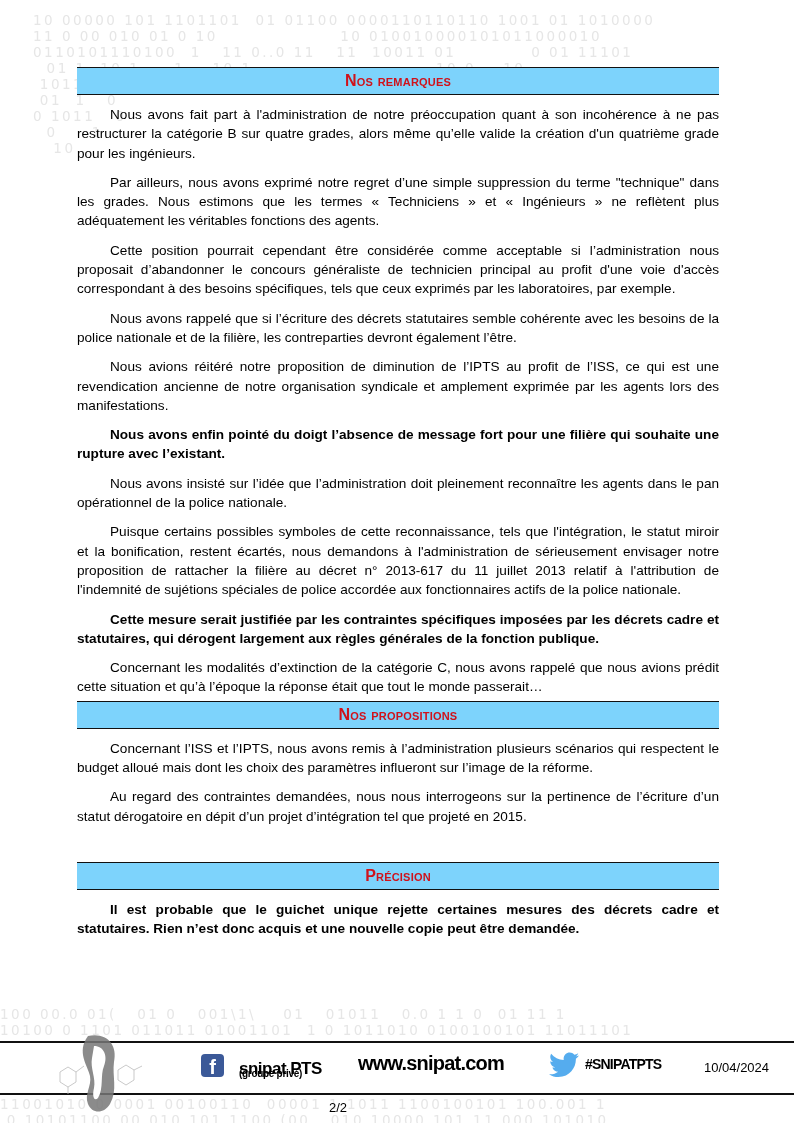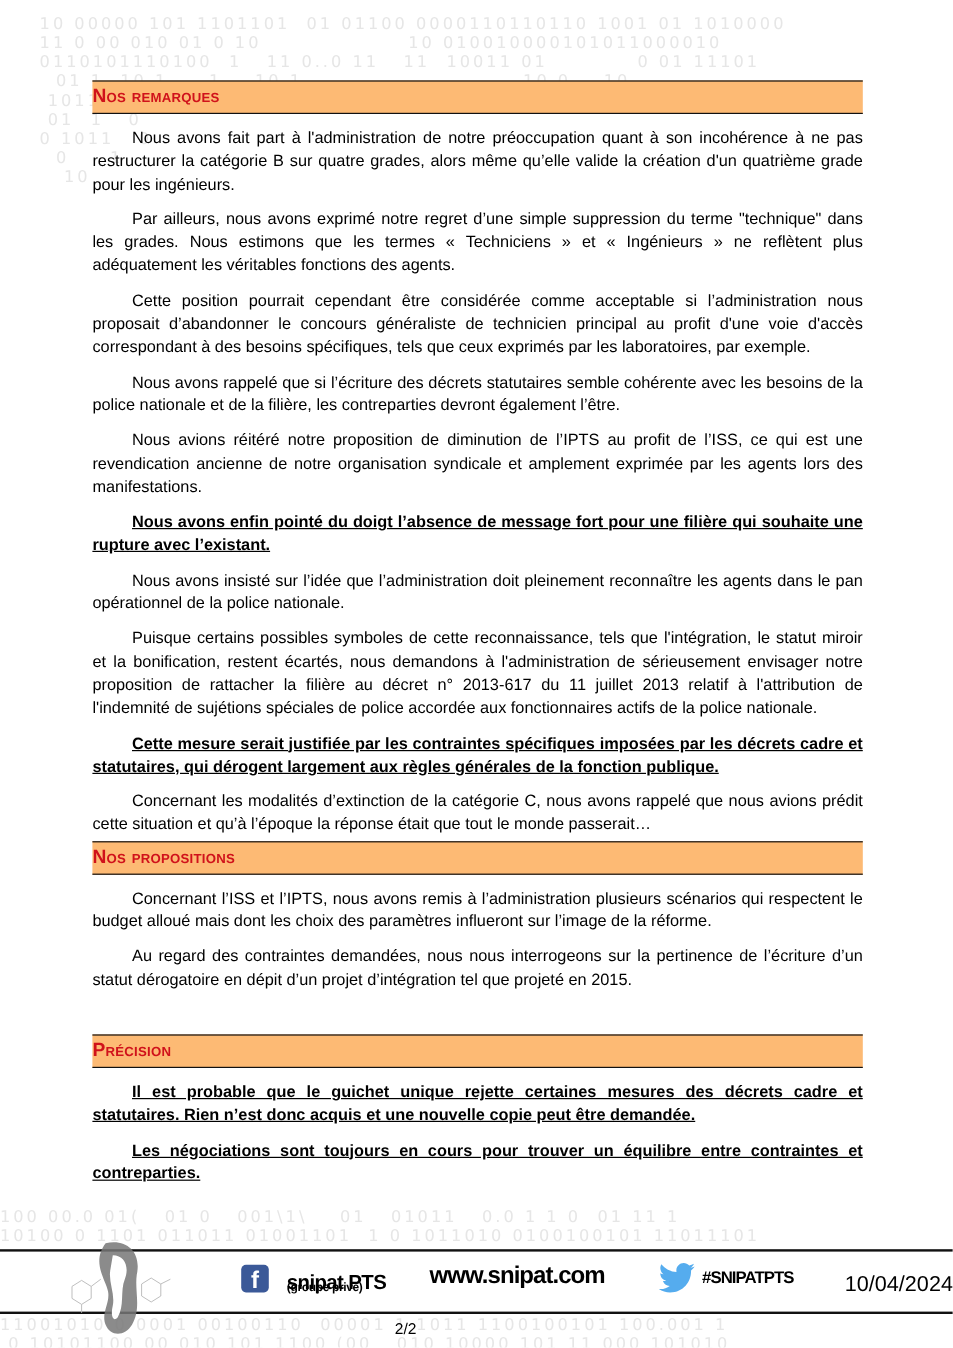--- a/index.html
+++ b/index.html
@@ -4,38 +4,38 @@
 <style>
   html, body { margin:0; padding:0; }
   body { width:794px; height:1123px; background:#ffffff; position:relative; overflow:hidden;
          font-family:"Liberation Sans", sans-serif; color:#000; }
   .bin { position:absolute; left:0; width:794px; font-family:"DejaVu Sans", sans-serif;
          font-size:13.5px; color:#e6e6e6; white-space:pre; letter-spacing:2.5px; line-height:16px; overflow:hidden; }
   .bin.top { top:12px;padding-left:33px; }
   .bin.bot { top:1006px; }
   .bin.bot2 { top:1096px; }
   .content { position:absolute; left:77px; top:67px; width:642px; }
-  .sec-head { border-top:1.5px solid #111; border-bottom:1.5px solid #111; background:#fdba74;
-              height:26px; line-height:26px; margin-bottom:10px; }
+  .sec-head { border-top:1.5px solid #111; border-bottom:1.5px solid #111; background:#7dd3fc;
+              text-align:center; height:26px; line-height:26px; margin-bottom:10px; }
   .sec-head span { color:#d0121b; font-weight:bold; font-size:16px; font-variant:small-caps;
                    font-family:"Liberation Sans", sans-serif; letter-spacing:0.2px; }
   p { margin:0 0 10px 0; font-size:13.6px; line-height:19.3px; text-align:justify; text-indent:33px;
       font-family:"Liberation Sans", sans-serif; }
-  p.b { font-weight:bold;text-decoration:underline; }
+  p.b { font-weight:bold; }
   .gap { height:26px; }
   .footer { position:absolute; left:0; top:1041px; width:794px; height:50px;
             border-top:2px solid #111; border-bottom:2px solid #111; background:#fff; }
   .fb { position:absolute; left:201px; top:11px; width:23px; height:23px; background:#3b5998; border-radius:4px;
         color:#fff; font-weight:bold; font-size:20px; line-height:26px; text-align:center; font-family:"Liberation Sans", sans-serif; }
   .fb-title { position:absolute; left:239px; top:16px; font-weight:bold; font-size:17px; letter-spacing:-0.5px; }
   .fb-sub { position:absolute; left:239px; top:25px; font-size:10px; font-weight:bold; letter-spacing:-0.3px; }
   .site { position:absolute; left:358px; top:9px; font-weight:bold; font-size:20px; letter-spacing:-0.8px; }
   .tw { position:absolute; left:549px; top:9px; width:30px; height:26px; }
   .hash { position:absolute; left:585px; top:13px; font-weight:bold; font-size:14px; letter-spacing:-0.8px;text-align:center; }
-  .date { position:absolute; left:704px; top:17px; font-size:18px; }
+  .date { position:absolute; left:704px; top:17px; font-size:13px; }
   .logo { position:absolute; left:48px; top:1032px; width:100px; height:84px; }
   .page { position:absolute; left:0; width:676px; top:1100px; text-align:center; font-size:13px; }
 </style>
 </head>
 <body>
 
 <div class="bin top">10 00000 101 1101101  01 01100 0000110110110 1001 01 1010000
 11 0 00 010 01 0 10                  10 010010000101011000010
 0110101110100  1   11 0..0 11   11  10011 01           0 01 11101
   01 1  10 1     1    10 1                           10 0    10
@@ -70,21 +70,20 @@
   </div>
   <p>Concernant l’ISS et l’IPTS, nous avons remis à l’administration plusieurs scénarios qui respectent le budget alloué mais dont les choix des paramètres influeront sur l’image de la réforme.</p>
   <p>Au regard des contraintes demandées, nous nous interrogeons sur la pertinence de l’écriture d’un statut dérogatoire en dépit d’un projet d’intégration tel que projeté en 2015.</p>
 
   <div class="gap"></div>
 
   <div class="sec-head">
     <span>Précision</span>
   </div>
   <p class="b">Il est probable que le guichet unique rejette certaines mesures des décrets cadre et statutaires. Rien n’est donc acquis et une nouvelle copie peut être demandée.</p>
-  <p class="b">Les négociations sont toujours en cours pour trouver un équilibre entre contraintes et contreparties.</p>
 </div>
 
 <div class="footer">
   <div class="fb">f</div>
   <div class="fb-title">snipat PTS</div>
   <div class="fb-sub">(groupe privé)</div>
   <div class="site">www.snipat.com</div>
   <svg class="tw" viewBox="0 0 24 20">
     <path fill="#55acee" d="M24 2.4c-.9.4-1.8.6-2.8.8 1-.6 1.8-1.6 2.2-2.7-1 .6-2 1-3.1 1.2C19.3.7 18 0 16.6 0c-2.7 0-4.9 2.2-4.9 4.9 0 .4 0 .8.1 1.1C7.7 5.8 4.1 3.9 1.7.9c-.4.7-.7 1.6-.7 2.5 0 1.7.9 3.2 2.2 4.1-.8 0-1.6-.2-2.2-.6v.1c0 2.4 1.7 4.4 3.9 4.8-.4.1-.8.2-1.3.2-.3 0-.6 0-.9-.1.6 2 2.4 3.4 4.6 3.4-1.7 1.3-3.8 2.1-6.1 2.1-.4 0-.8 0-1.2-.1C2.2 18.8 4.8 19.6 7.5 19.6c9.1 0 14-7.5 14-14v-.6c1-.7 1.8-1.6 2.5-2.6z"></path>
   </svg>

